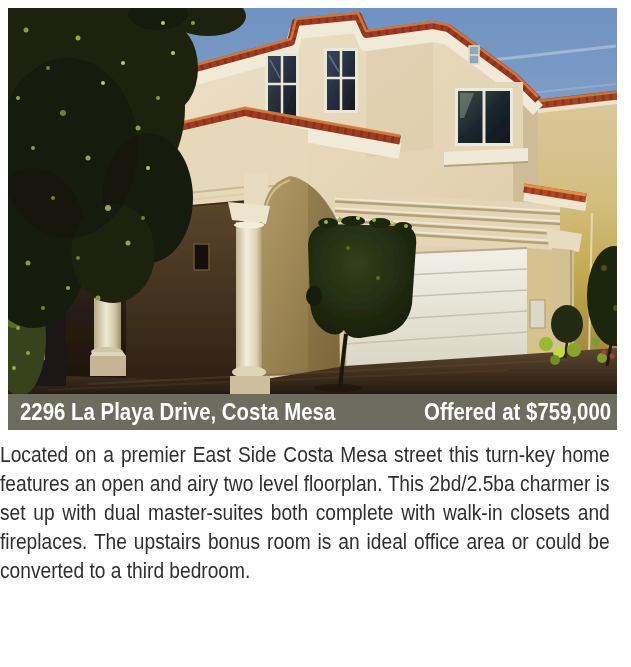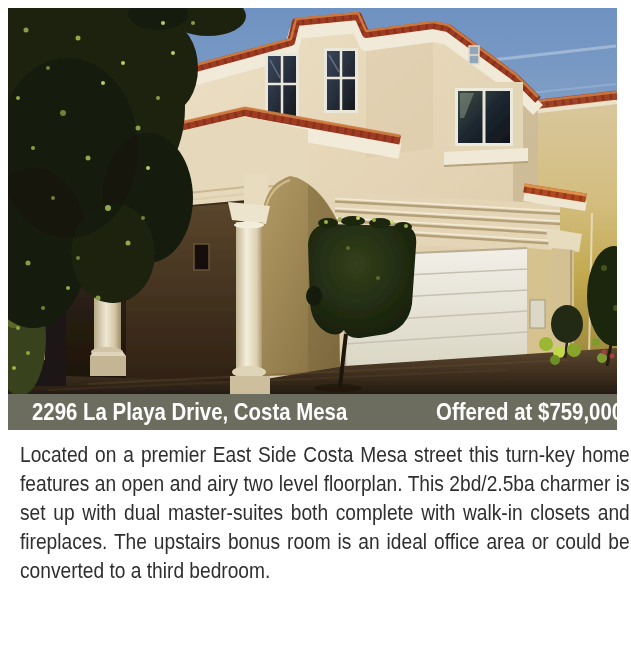--- a/index.html
+++ b/index.html
@@ -7,29 +7,29 @@
     position:relative; width:631px; height:667px; background:#ffffff;
     font-family:"Liberation Sans", sans-serif; overflow:hidden;
   }
   .photo {
     position:absolute; left:8px; top:8px; width:609px; height:386px; overflow:hidden;
   }
   .photo svg { display:block; }
   .banner {
     position:absolute; left:8px; top:394px; width:609px; height:36px;
     background:#6d6d5f; display:flex; align-items:center; justify-content:space-between;
-    padding:0 24px; box-sizing:border-box;
+    padding:0 12px; box-sizing:border-box;
   }
   .banner .addr, .banner .offer {
     color:#ffffff; font-weight:bold; font-size:24px; white-space:nowrap; display:inline-block;
   }
   .banner .addr  { transform:scaleX(0.85); transform-origin:0 50%; }
   .banner .offer { transform:scaleX(0.85); transform-origin:100% 50%; }
   .desc {
-    position:absolute; left:20px; top:440px; width:609px;
+    position:absolute; left:0; top:440px; width:609px;
   }
   .desc-inner {
     width:700px; transform:scaleX(0.871); transform-origin:0 0;
     font-size:22px; line-height:29px; color:#2f2f2f; text-align:justify;
     font-weight:400;
   }
 </style>
 </head>
 <body>
 

